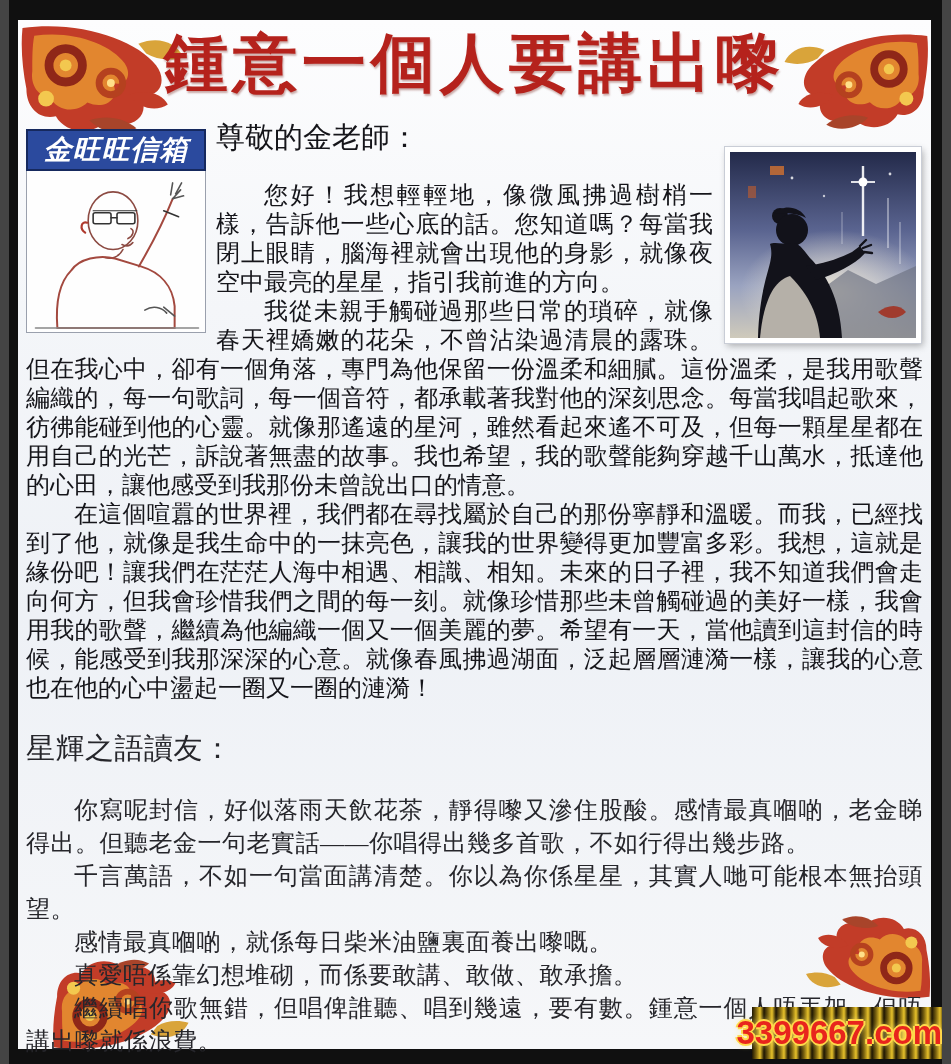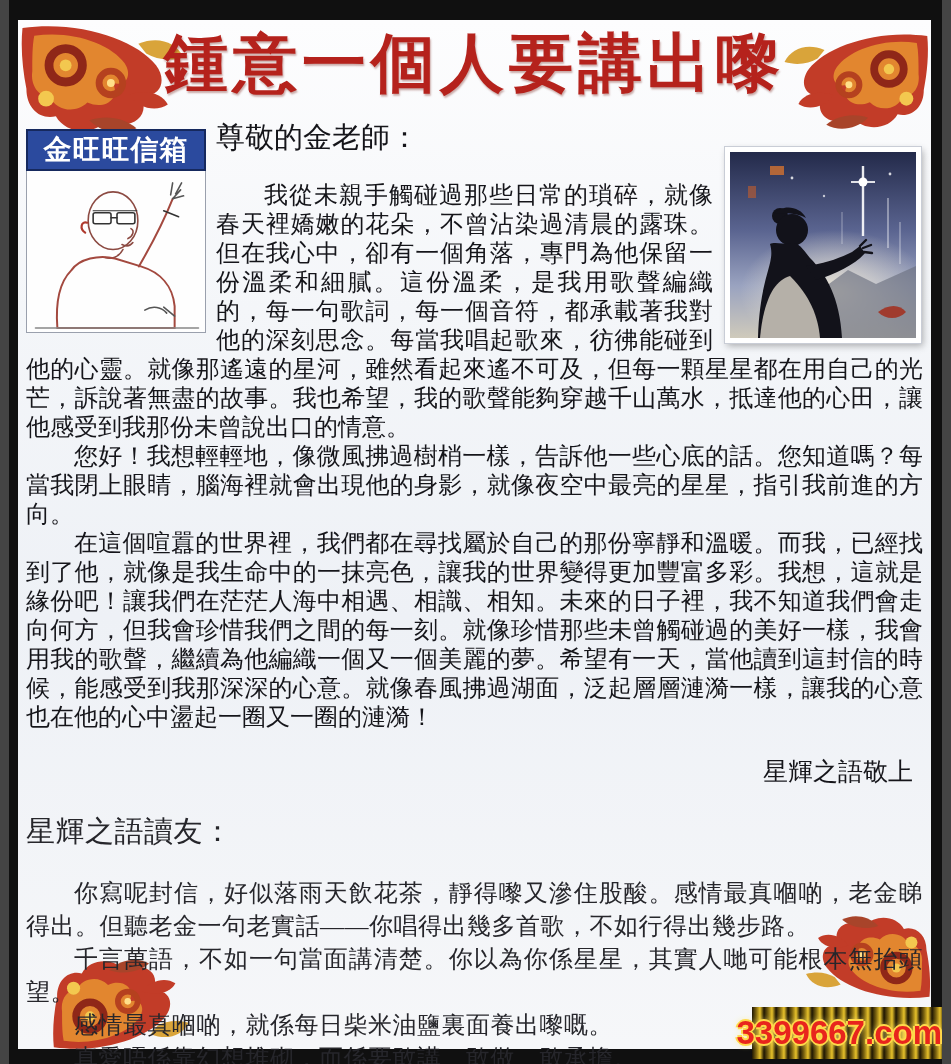--- a/index.html
+++ b/index.html
@@ -25,21 +25,21 @@
   .c-br { bottom:42px; right:0; width:128px; height:102px; transform:scale(-1,-1); }
 
   .main { position:absolute; top:74px; left:8px; right:8px; }
 
   .letter { font-size:24px; line-height:29px; color:#15151a; text-align:justify; }
   .mailbox { float:left; width:180px; margin:6px 10px 4px 0; }
   .mailbox-header {
     background:#2b4a9e; border:2px solid #16295e; color:#fff;
     font-family:"Liberation Sans","DejaVu Sans",sans-serif;
     font-size:28px; font-weight:bold; text-align:center; letter-spacing:1px;
-    padding:3px 0; line-height:1.15;
+    padding:3px 0; line-height:1.15;font-style:italic;
   }
   .mailbox-art {
     height:162px; border:1px solid #9aa0ad; border-top:none; background:#fefefe;
   }
   .mailbox-art svg { display:block; width:100%; height:100%; }
 
   .photo {
     float:right; width:196px; height:196px; margin:24px 2px 8px 12px;
     border:5px solid #fff; background:#2a3150;
     box-shadow:0 0 0 1px #c9cdd6, 2px 3px 7px rgba(0,0,0,.3);
@@ -167,24 +167,23 @@
             <path d="M44,62 C52,52 70,54 76,66 C70,62 56,60 44,62 Z" fill="#12121a"></path>
             <path d="M40,92 C46,112 30,122 28,186 L112,186 C110,146 96,122 80,106 C72,96 68,90 62,92 C52,92 44,90 40,92 Z" fill="#12121a"></path>
             <path d="M76,114 C94,112 110,106 122,100 L130,94 L135,101 C126,112 106,122 86,128 Z" fill="#12121a"></path>
             <path d="M130,94 l6,-6 M133,96 l8,-3 M134,100 l8,1" stroke="#12121a" stroke-width="2.4" stroke-linecap="round" fill="none"></path>
             <path d="M30,186 C34,144 46,128 60,124 C80,144 88,164 90,186 Z" fill="#ded8cc" opacity="0.8"></path>
             <path d="M148,160 C158,152 170,152 176,160 C168,168 156,168 148,160 Z" fill="#a03b2e"></path>
           </svg>
         </div>
 
         <p class="salutation">尊敬的金老師：</p>
+        <p class="para">您好！我想輕輕地，像微風拂過樹梢一樣，告訴他一些心底的話。您知道嗎？每當我閉上眼睛，腦海裡就會出現他的身影，就像夜空中最亮的星星，指引我前進的方向。</p>
         <p class="para">我從未親手觸碰過那些日常的瑣碎，就像春天裡嬌嫩的花朵，不曾沾染過清晨的露珠。但在我心中，卻有一個角落，專門為他保留一份溫柔和細膩。這份溫柔，是我用歌聲編織的，每一句歌詞，每一個音符，都承載著我對他的深刻思念。每當我唱起歌來，彷彿能碰到他的心靈。就像那遙遠的星河，雖然看起來遙不可及，但每一顆星星都在用自己的光芒，訴說著無盡的故事。我也希望，我的歌聲能夠穿越千山萬水，抵達他的心田，讓他感受到我那份未曾說出口的情意。</p>
-        <p class="para">您好！我想輕輕地，像微風拂過樹梢一樣，告訴他一些心底的話。您知道嗎？每當我閉上眼睛，腦海裡就會出現他的身影，就像夜空中最亮的星星，指引我前進的方向。</p>
         <p class="para">在這個喧囂的世界裡，我們都在尋找屬於自己的那份寧靜和溫暖。而我，已經找到了他，就像是我生命中的一抹亮色，讓我的世界變得更加豐富多彩。我想，這就是緣份吧！讓我們在茫茫人海中相遇、相識、相知。未來的日子裡，我不知道我們會走向何方，但我會珍惜我們之間的每一刻。就像珍惜那些未曾觸碰過的美好一樣，我會用我的歌聲，繼續為他編織一個又一個美麗的夢。希望有一天，當他讀到這封信的時候，能感受到我那深深的心意。就像春風拂過湖面，泛起層層漣漪一樣，讓我的心意也在他的心中盪起一圈又一圈的漣漪！</p>
-        <p class="sig">星輝之語敬上</p>
       </div>
 
       <div class="reply">
         <p class="salutation">星輝之語讀友：</p>
         <p class="para">你寫呢封信，好似落雨天飲花茶，靜得嚟又滲住股酸。感情最真嗰啲，老金睇得出。但聽老金一句老實話——你唱得出幾多首歌，不如行得出幾步路。</p>
         <p class="para">千言萬語，不如一句當面講清楚。你以為你係星星，其實人哋可能根本無抬頭望。</p>
         <p class="para">感情最真嗰啲，就係每日柴米油鹽裏面養出嚟嘅。</p>
         <p class="para">真愛唔係靠幻想堆砌，而係要敢講、敢做、敢承擔。</p>
         <p class="para">繼續唱你歌無錯，但唱俾誰聽、唱到幾遠，要有數。鍾意一個人唔丟架，但唔講出嚟就係浪費。</p>
 

